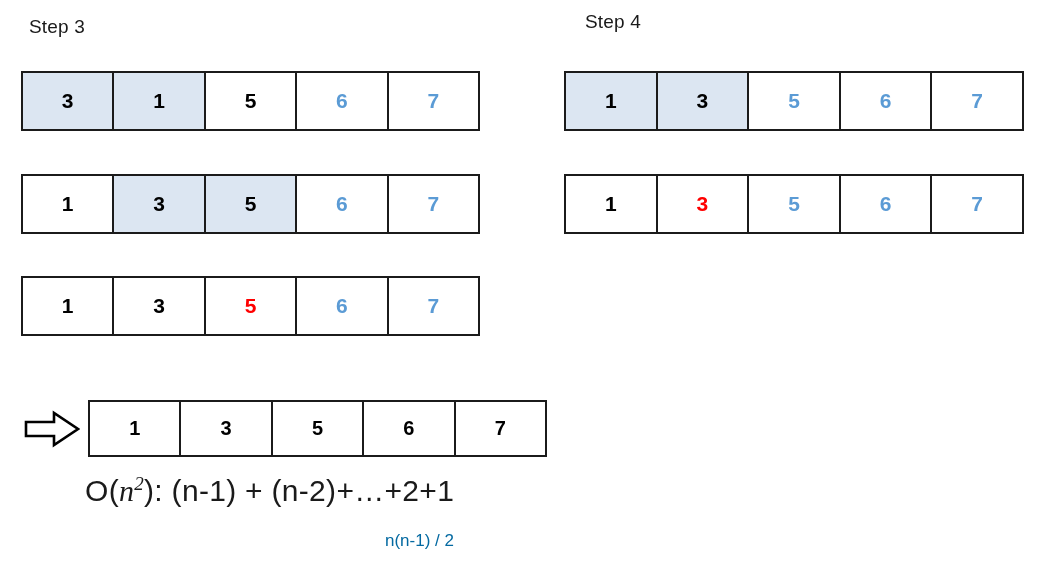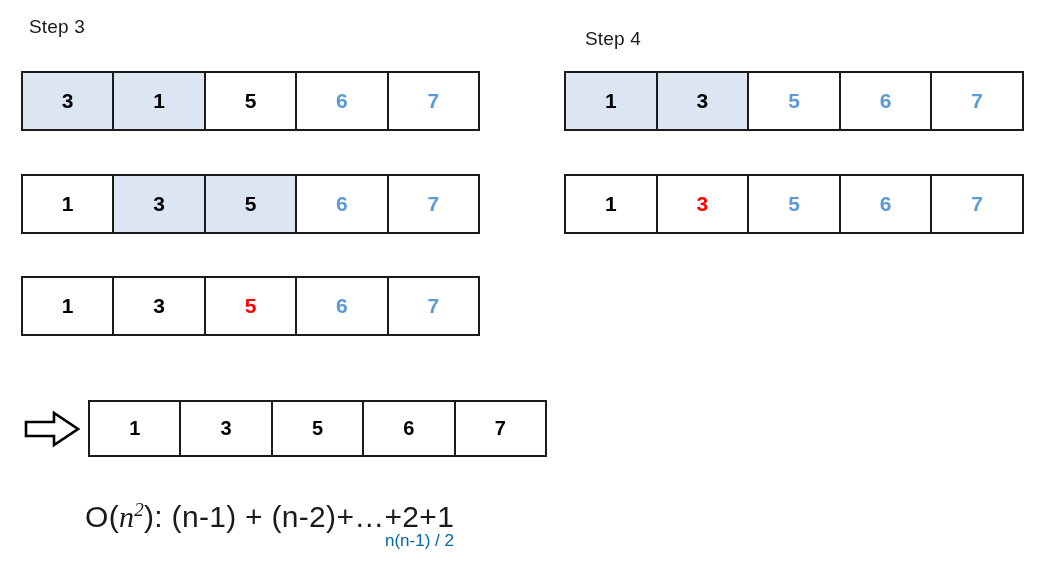--- a/index.html
+++ b/index.html
@@ -64,21 +64,21 @@
     left: 24px;
     top: 410px;
     width: 56px;
     height: 38px;
   }
 
   
   .formula-main {
     position: absolute;
     left: 85px;
-    top: 500px;
+    top: 474px;
     font-size: 30px;
     color: #1a1a1a;
     white-space: nowrap;
     font-family: "Liberation Sans", sans-serif;
     letter-spacing: 0.3px;
   }
   .formula-main .ital {
     font-family: "Liberation Serif", serif;
     font-style: italic;
     font-size: 30px;
@@ -119,21 +119,21 @@
     <div class="cell blue" style="width: 20%;">7</div>
   </div>
 <div class="array-row" id="L2" style="left:21px; top:276px; width:459px; height:60px;">
     <div class="cell" style="width: 20%;">1</div>
     <div class="cell" style="width: 20%;">3</div>
     <div class="cell red" style="width: 20%;">5</div>
     <div class="cell blue" style="width: 20%;">6</div>
     <div class="cell blue" style="width: 20%;">7</div>
   </div>
 
-<div class="step-label" style="left:585px; top:28px;">Step 4</div>
+<div class="step-label" style="left:585px; top:11px;">Step 4</div>
 
 <div class="array-row" id="R0" style="left:564px; top:71px; width:460px; height:60px;">
     <div class="cell hl" style="width: 20%;">1</div>
     <div class="cell hl" style="width: 20%;">3</div>
     <div class="cell blue" style="width: 20%;">5</div>
     <div class="cell blue" style="width: 20%;">6</div>
     <div class="cell blue" style="width: 20%;">7</div>
   </div>
 <div class="array-row" id="R1" style="left:564px; top:174px; width:460px; height:60px;">
     <div class="cell" style="width: 20%;">1</div>

